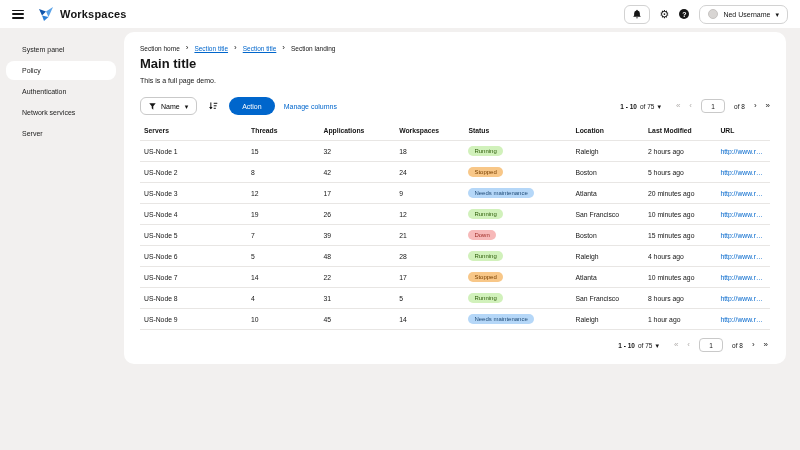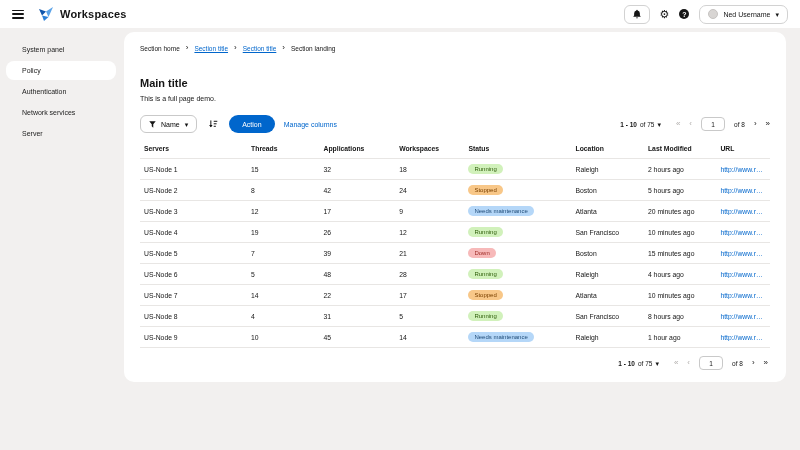--- a/index.html
+++ b/index.html
@@ -63,21 +63,21 @@
     background: #ffffff; border-radius: 10px;
     padding: 12px 16px 4px 16px;
   }
 
   
   .breadcrumb { display: flex; align-items: center; gap: 6px; font-size: 6.5px; }
   .crumb { color: #151515; }
   .crumb.link { color: #0066cc; text-decoration: underline; cursor: pointer; }
   .crumb-sep { color: #151515; font-size: 8px; line-height: 1; }
 
-  .page-title { font-size: 11px; font-weight: 700; margin-top: 25px; }
+  .page-title { font-size: 13px; font-weight: 700; margin-top: 4px; }
   .page-subtitle { font-size: 7px; margin-top: 6px; color: #151515; }
 
   
   .toolbar { display: flex; align-items: center; margin-top: 13px; gap: 9px; }
   .filter-btn {
     display: flex; align-items: center; gap: 5px;
     border: 1px solid #c9c9c9; border-radius: 6px; background: #fff;
     height: 18px; padding: 0 8px; font-size: 7px; cursor: pointer;
   }
   .funnel-svg { width: 7px; height: 7px; fill: #151515; }

